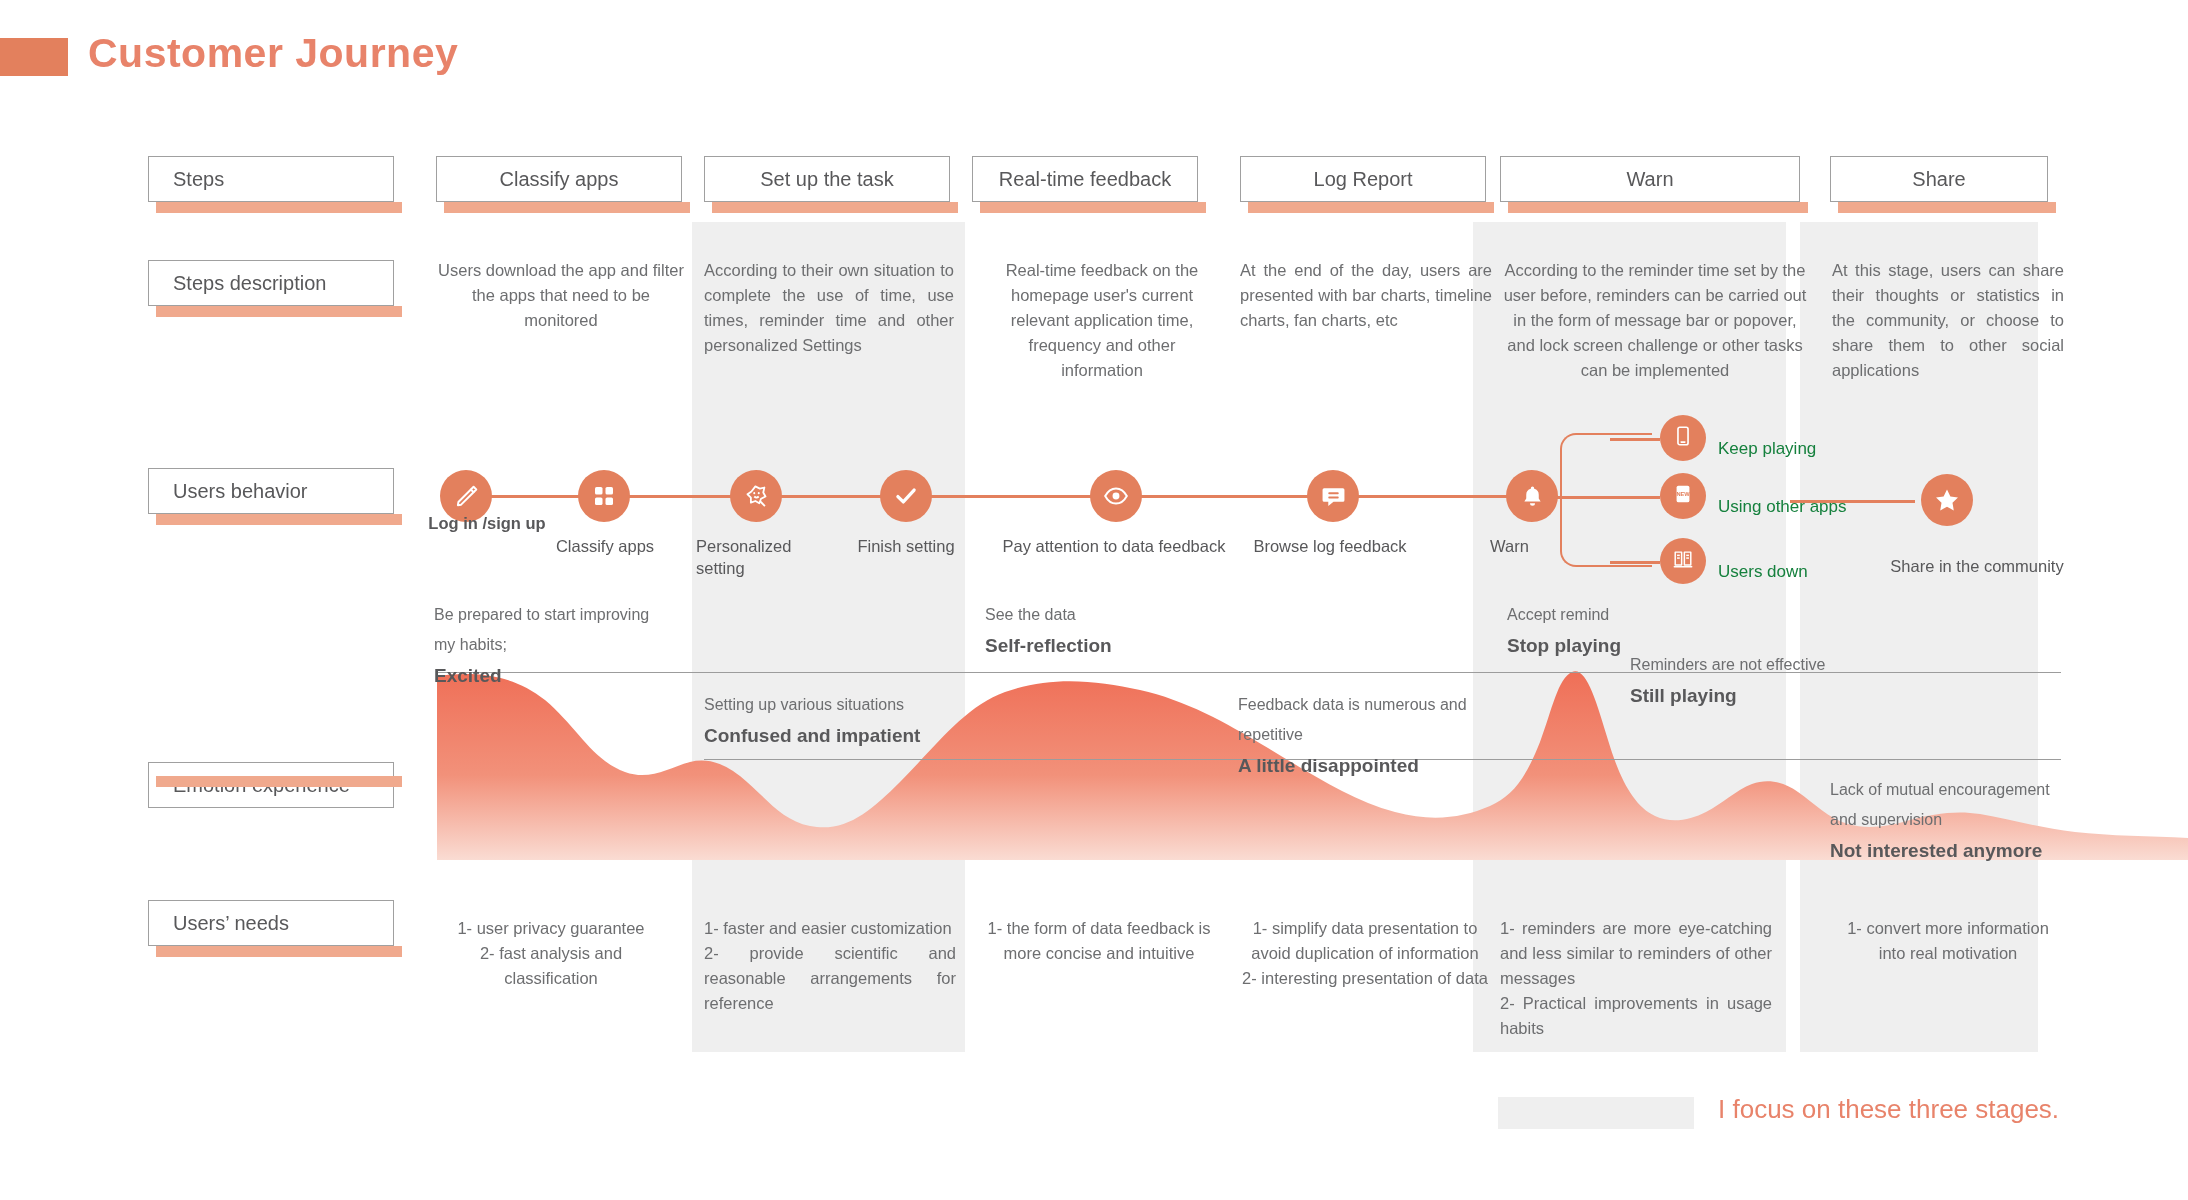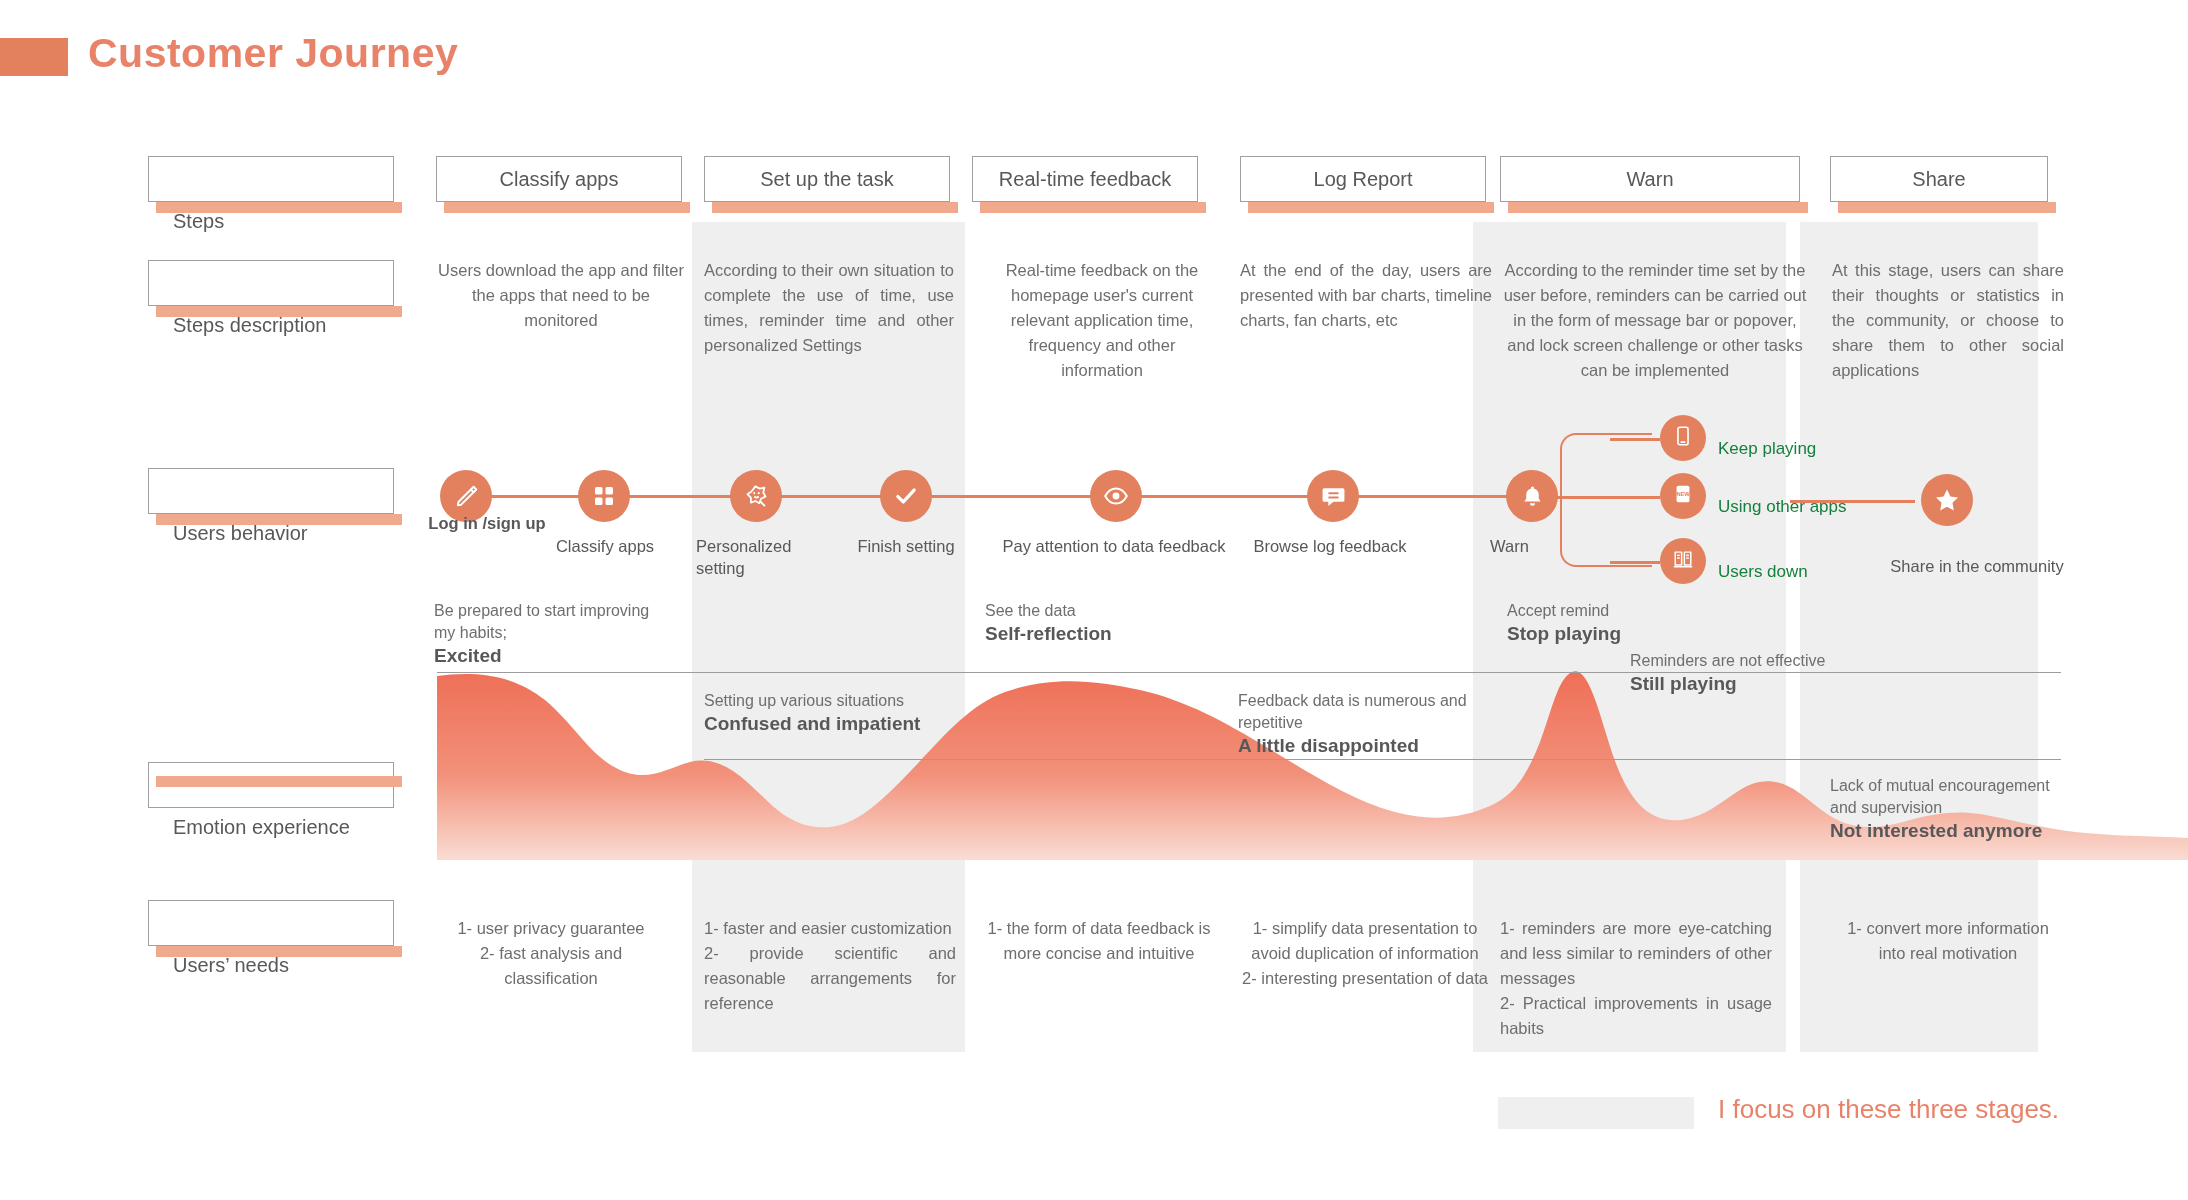--- a/index.html
+++ b/index.html
@@ -28,21 +28,21 @@
   .band{position:absolute;background:#efefef;}
 
   
   .rowlabel{
     position:absolute;width:246px;height:46px;
     background:#ffffff;border:1.6px solid #a0a0a0;
     box-sizing:border-box;
   }
   .rowlabel .txt{
     position:absolute;left:24px;top:50%;transform:translateY(-50%);
-    font-size:20px;color:#58585a;white-space:nowrap;margin-top:42px;
+    font-size:20px;color:#58585a;white-space:nowrap;
   }
 
   
   .stepbox{
     position:absolute;top:156px;height:46px;
     background:#ffffff;border:1.6px solid #a0a0a0;box-sizing:border-box;
   }
   .stepbox .txt{
     position:absolute;left:0;right:0;top:50%;transform:translateY(-50%);
     text-align:center;font-size:20px;color:#58585a;white-space:nowrap;
@@ -65,21 +65,21 @@
   .nodelabel{position:absolute;font-size:16.5px;line-height:22px;color:#58585a;}
 
   .branch{position:absolute;border:2.5px solid #e3805d;border-right:none;border-radius:16px 0 0 16px;}
   .subnode{
     position:absolute;width:46px;height:46px;border-radius:50%;
     background:#e3805d;display:flex;align-items:center;justify-content:center;
   }
   .sublabel{position:absolute;font-size:17px;color:#15803d;white-space:nowrap;margin-top:11px;}
 
   
-  .emonote{position:absolute;font-size:16px;line-height:22px;color:#6d6e70;}
+  .emonote{position:absolute;font-size:16px;line-height:30px;color:#6d6e70;}
   .emonote b{display:block;font-size:19px;font-weight:bold;color:#58585a;margin-top:1px;}
 
   .baseline{position:absolute;height:1.4px;background:#9c9c9c;}
 
   
   .legend-swatch{position:absolute;background:#efefef;}
   .legend-text{position:absolute;font-size:26px;color:#e8836a;white-space:nowrap;font-weight:500;}
 
   .emotion-svg{position:absolute;left:0;top:0;}
 </style>

